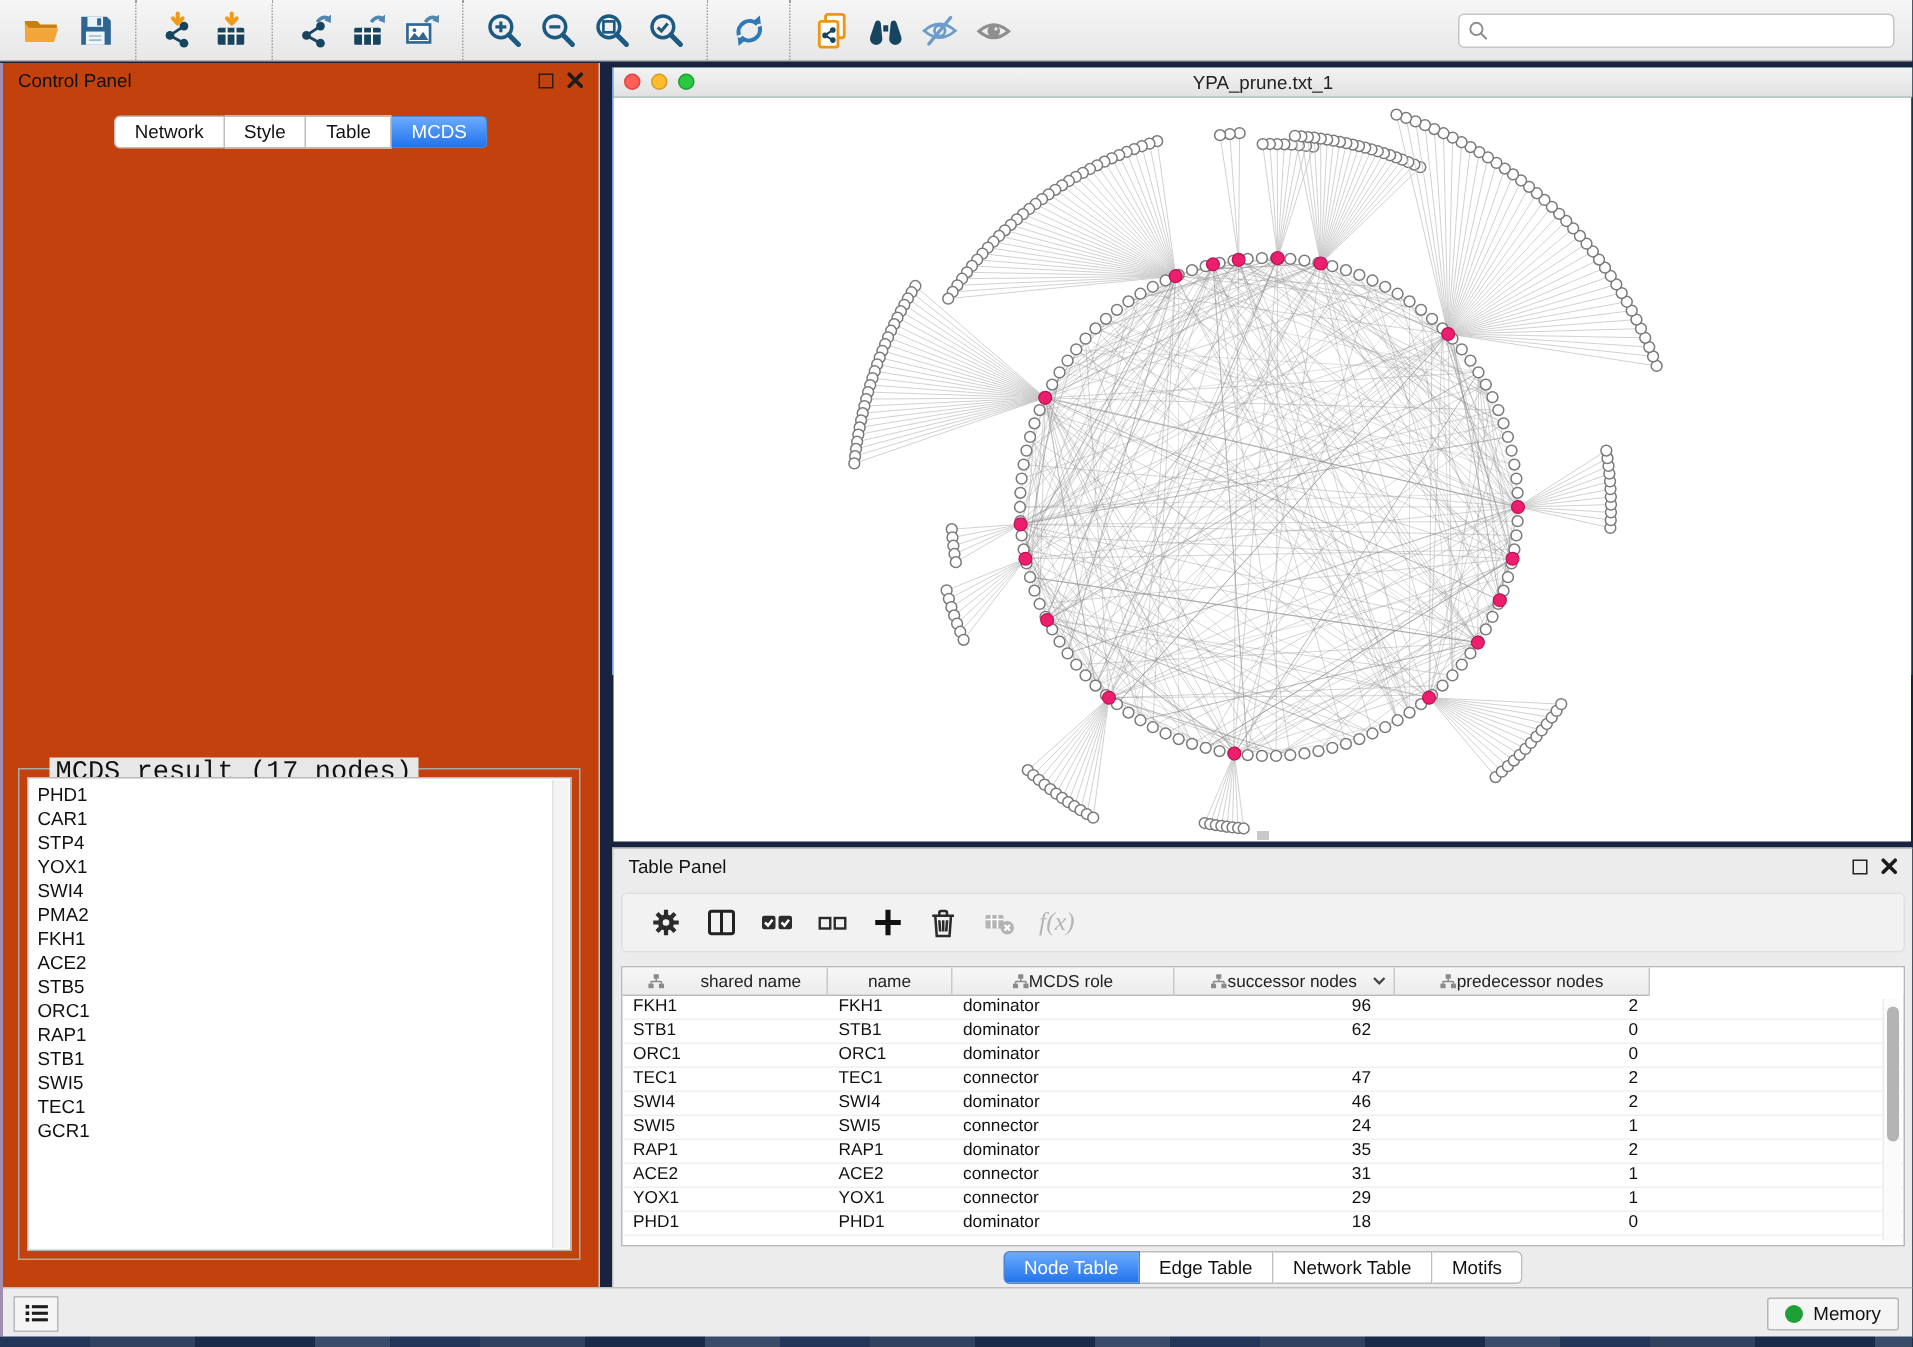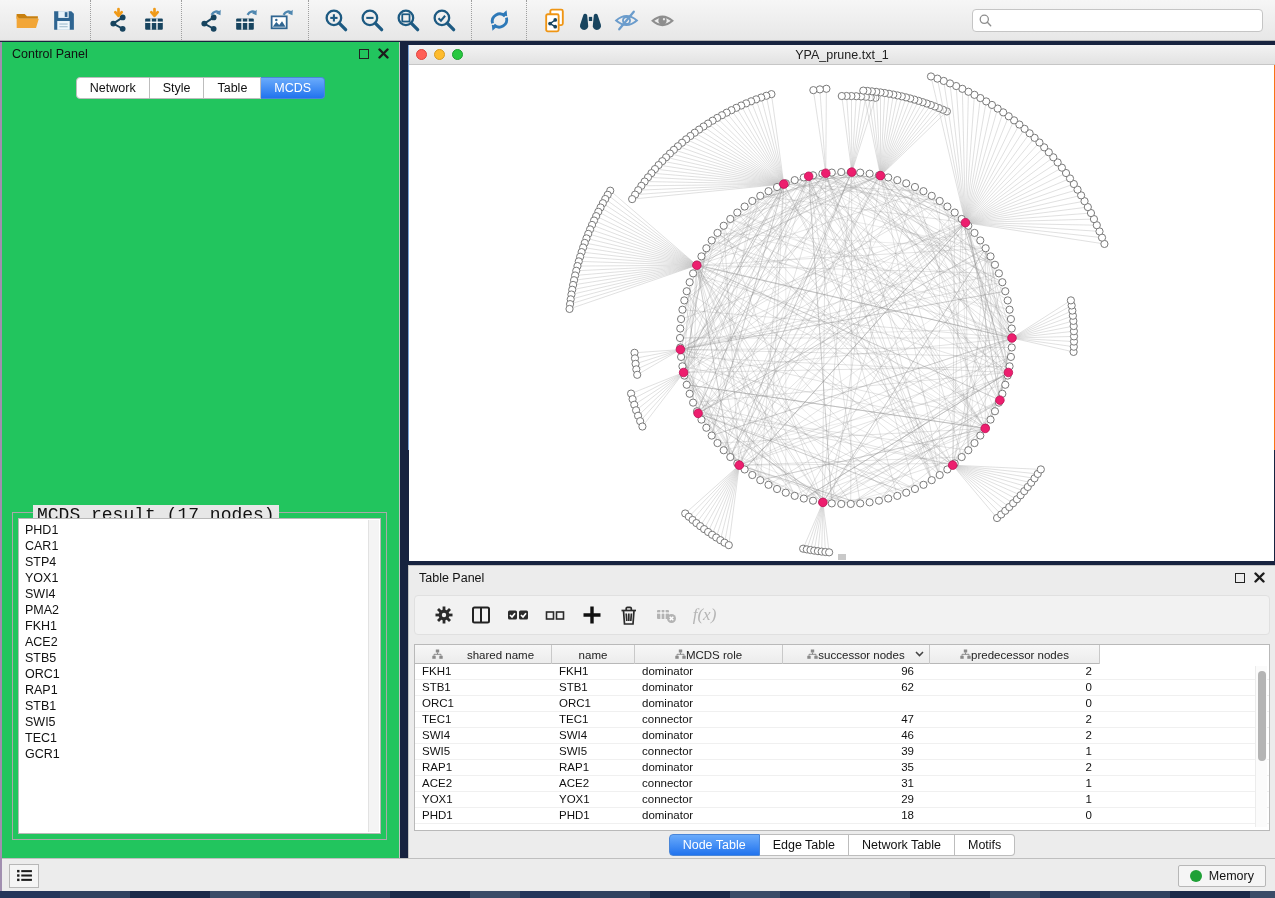--- a/index.html
+++ b/index.html
@@ -24,21 +24,21 @@
 
   
   .panel-header { height:23px; display:flex; align-items:center; padding:0 10px; }
   .panel-title { font-size:12.5px; color:#111; }
   .panel-header .spacer { flex:1; }
   .float-icon { width:10px; height:10px; border:1.6px solid #222; margin-right:9px; }
   .close-icon { width:11px; height:11px; }
 
   
   #control-panel { position:absolute; left:2px; top:42px; width:398px; bottom:40px;
-    background:#22c55e; border-right:1px solid #c3c3c3; }
+    background:#c2410c; border-right:1px solid #c3c3c3; }
   .ctab-bar { text-align:center; margin-top:12px; position:relative; z-index:2; }
   .seg { display:inline-flex; }
   .seg .tab { background:#fff; border:1px solid #bdbdbd; border-left:none; padding:2px 13px;
     font-size:12.5px; line-height:16px; color:#111; white-space:nowrap; }
   .seg .tab:first-child { border-left:1px solid #bdbdbd; border-radius:4px 0 0 4px; }
   .seg .tab:last-child { border-radius:0 4px 4px 0; }
   .seg .tab.selected { background:linear-gradient(#6aabfb,#2173ee); border-color:#4a86d8; color:#fff; }
   .ctab-content { position:absolute; left:8px; right:8px; top:73px; height:387px;
     background:#ededed; border:1px solid #cfcfcf; border-radius:6px; padding-top:22px; }
   .opt-label { text-align:center; font-size:13px; color:#111; margin-bottom:12px; }
@@ -57,21 +57,21 @@
   .result-legend { position:absolute; top:-8px; left:20px; background:#e7e7e7; padding:0 4px;
     font-size:18px; color:#111;font-family:Liberation Mono, monospace; }
   .result-list { position:absolute; inset:5px; background:#fff; border:1px solid #b9b9b9; overflow:hidden; }
   .result-items { padding:3px 0 0 6px; }
   .result-item { font-size:12.5px; line-height:16px; color:#111; }
   .vtrack { position:absolute; top:1px; bottom:1px; right:1px; width:11px; background:#f4f4f4;
     border-left:1px solid #e2e2e2; }
 
   
   #network-frame { position:absolute; left:408px; top:45px; width:867px; height:405px;
-    border-left:1px solid #77a3d8; background:#f97316; }
+    border-left:1px solid #77a3d8; background:#0f766e; }
   .net-titlebar { height:20px; background:linear-gradient(#f3f3f3,#e2e2e2);
     border-bottom:1px solid #c6c6c6; display:flex; align-items:center; padding:0 7px; position:relative; }
   .tl { width:11px; height:11px; border-radius:50%; margin-right:7px; flex:none; }
   .tl.red { background:#ff5f57; border:0.5px solid #e0443e; }
   .tl.yellow { background:#febc2e; border:0.5px solid #d89b20; }
   .tl.green { background:#28c840; border:0.5px solid #1d9f30; }
   .net-title { position:absolute; left:0; right:0; text-align:center; font-size:12.5px; color:#222; }
   .net-canvas { position:relative; width:865px; height:496px; background:#fff; }
   .splitter-handle { position:absolute; left:50%; bottom:1px; width:8px; height:6px;
     background:#c9c9c9; transform:translateX(-50%); }
@@ -1436,21 +1436,21 @@
             <div class="td left" style="width: 137px;">SWI4</div>
             <div class="td left" style="width: 83px;">SWI4</div>
             <div class="td left" style="width: 148px;">dominator</div>
             <div class="td right" style="width: 147px; padding-right: 16px;">46</div>
             <div class="td right" style="width: 170px; padding-right: 8px;">2</div>
           </div>
           <div class="trow">
             <div class="td left" style="width: 137px;">SWI5</div>
             <div class="td left" style="width: 83px;">SWI5</div>
             <div class="td left" style="width: 148px;">connector</div>
-            <div class="td right" style="width: 147px; padding-right: 16px;">39</div>
+            <div class="td right" style="width: 147px; padding-right: 16px;">24</div>
             <div class="td right" style="width: 170px; padding-right: 8px;">1</div>
           </div>
           <div class="trow">
             <div class="td left" style="width: 137px;">RAP1</div>
             <div class="td left" style="width: 83px;">RAP1</div>
             <div class="td left" style="width: 148px;">dominator</div>
             <div class="td right" style="width: 147px; padding-right: 16px;">35</div>
             <div class="td right" style="width: 170px; padding-right: 8px;">2</div>
           </div>
           <div class="trow">

